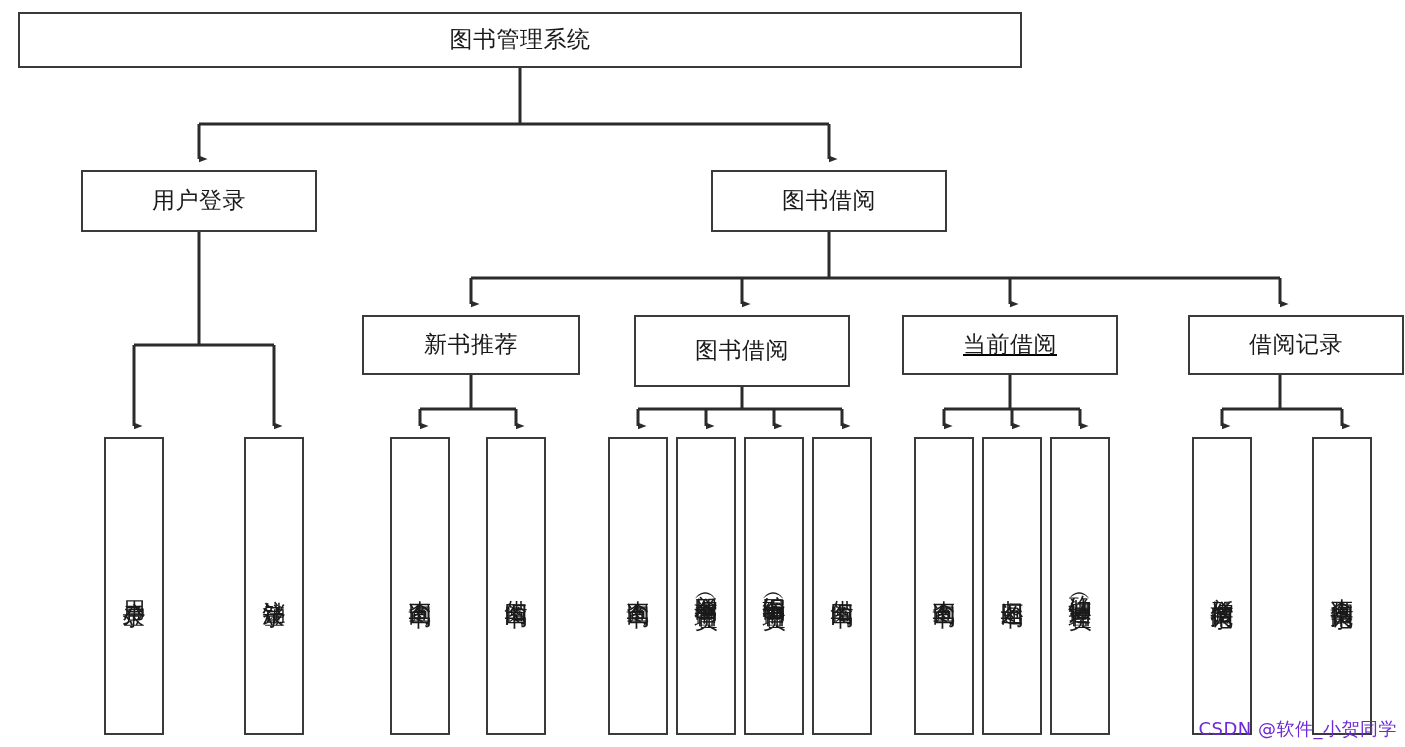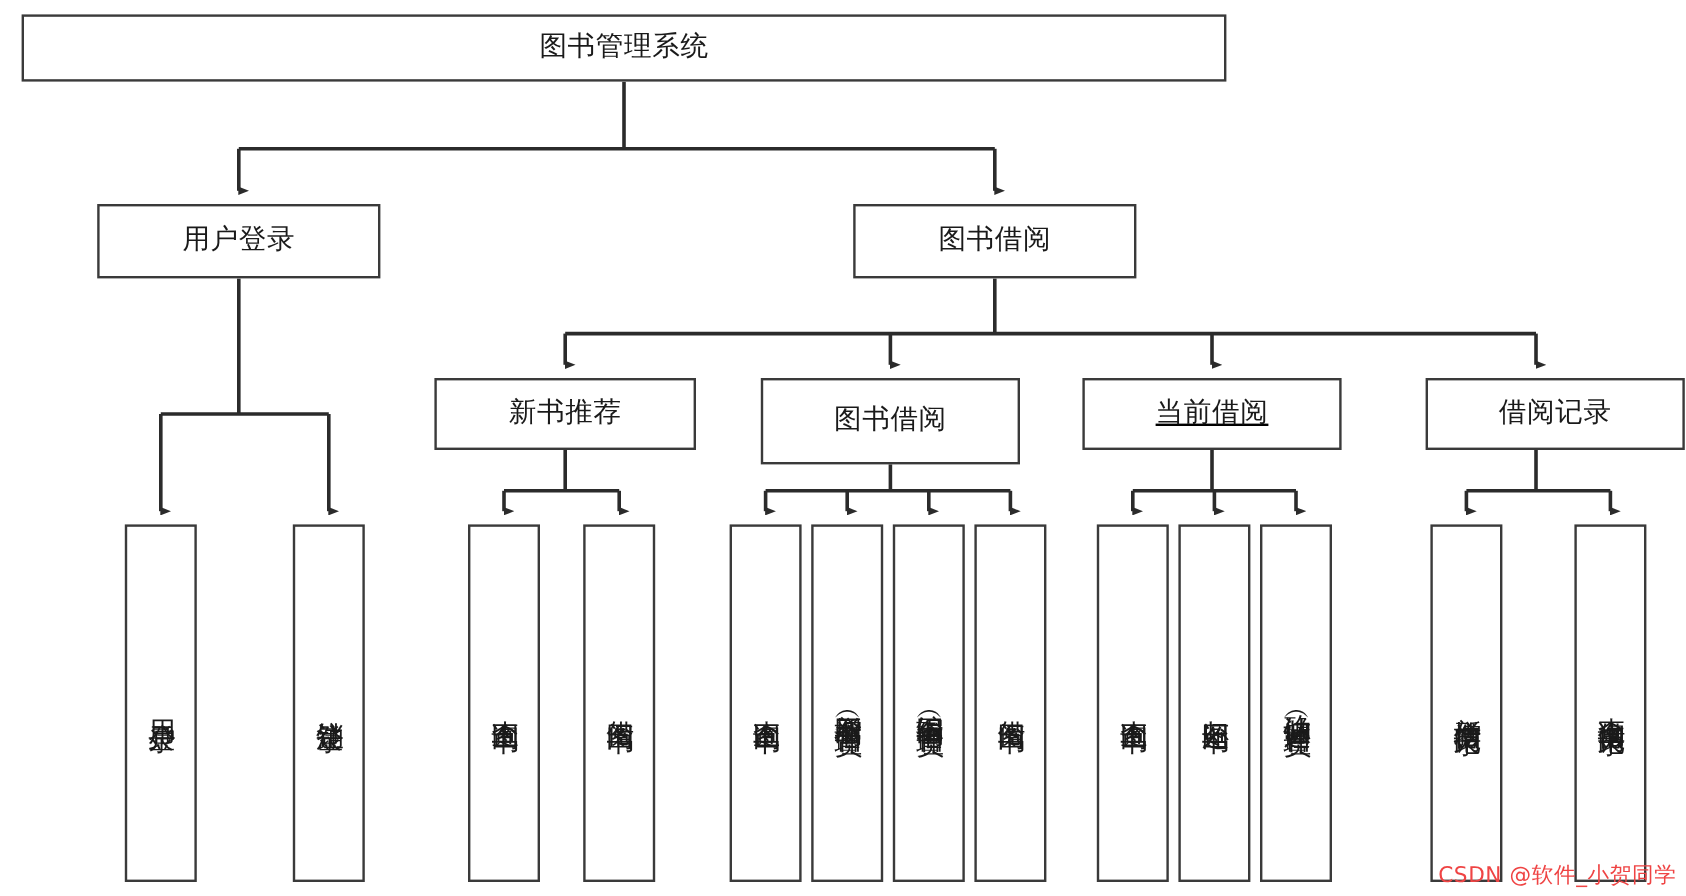--- a/index.html
+++ b/index.html
@@ -53,21 +53,21 @@
     text-orientation: upright;
     line-height: 1.0;
     letter-spacing: 2px;
     white-space: nowrap;
   }
   .watermark {
     position: absolute;
     right: 8px;
     bottom: 6px;
     font-size: 18px;
-    color: #ef4444;
+    color: #6d28d9;
     letter-spacing: 0.5px;
     white-space: nowrap;
     font-family: "DejaVu Sans", "Liberation Sans", sans-serif;
   }
 </style>
 </head>
 <body>
 
 <div id="diagram-root">
   <svg class="connectors" viewBox="0 0 1405 747" xmlns="http://www.w3.org/2000/svg">

